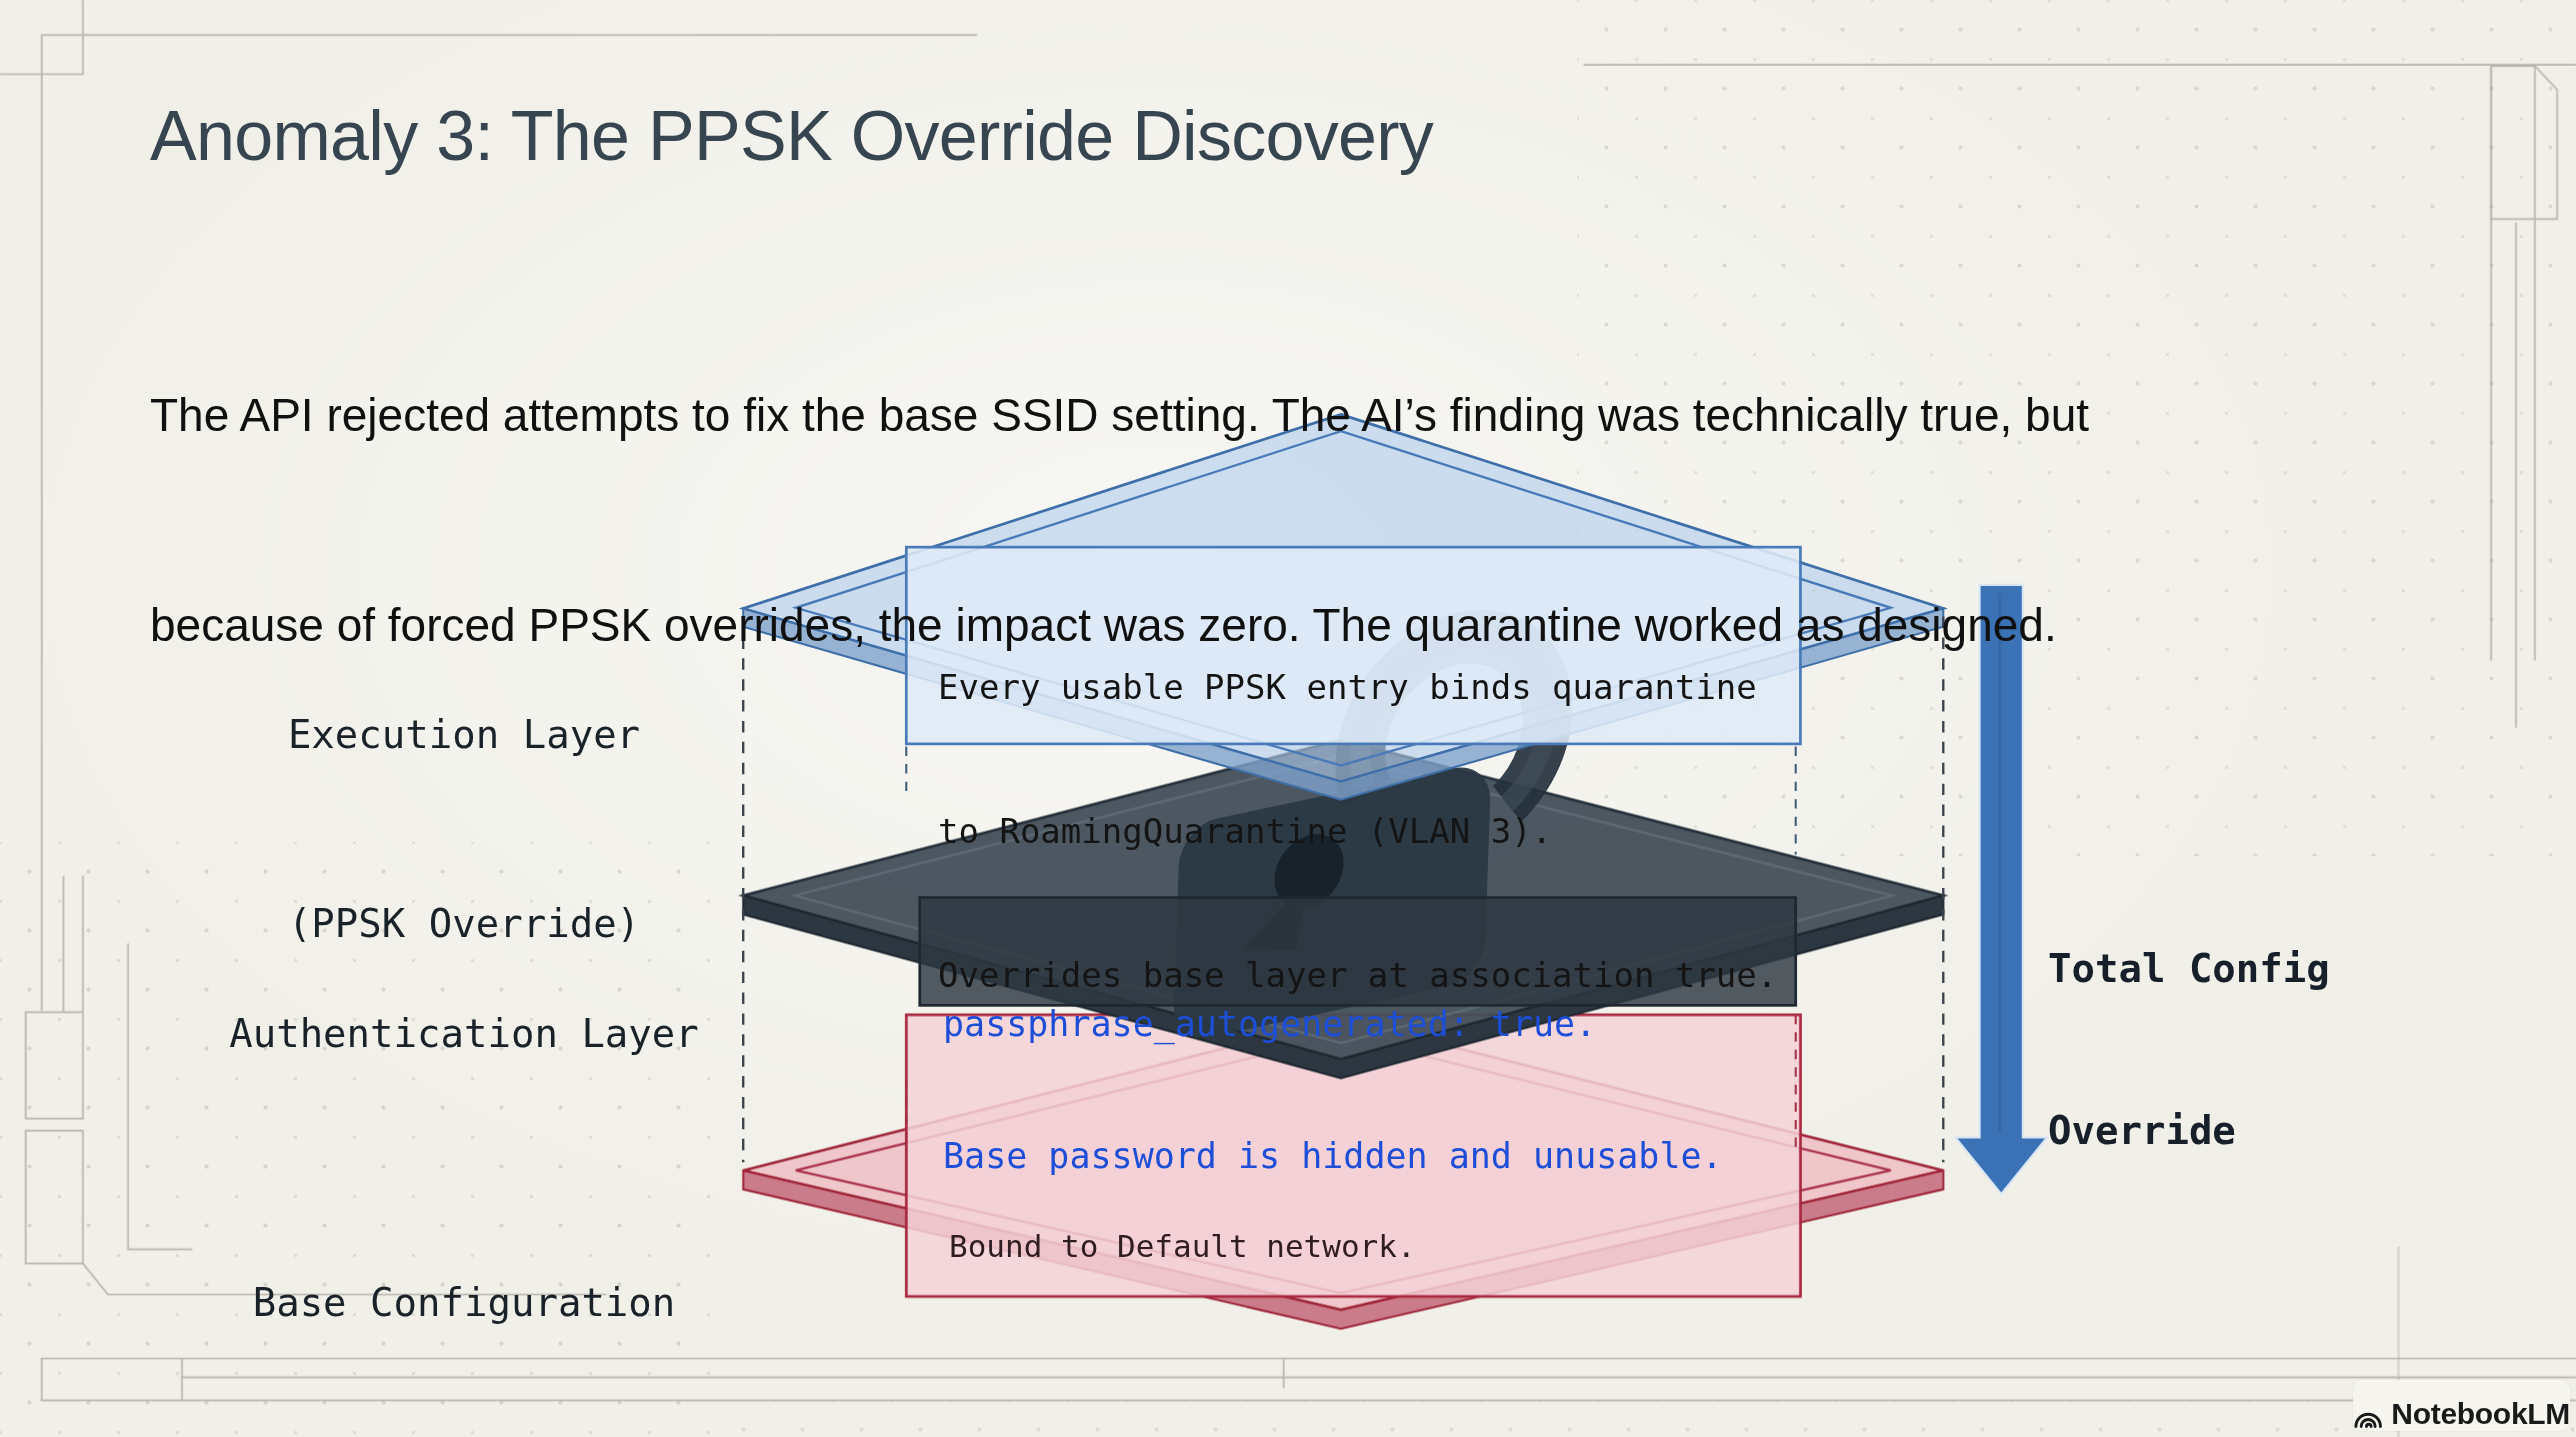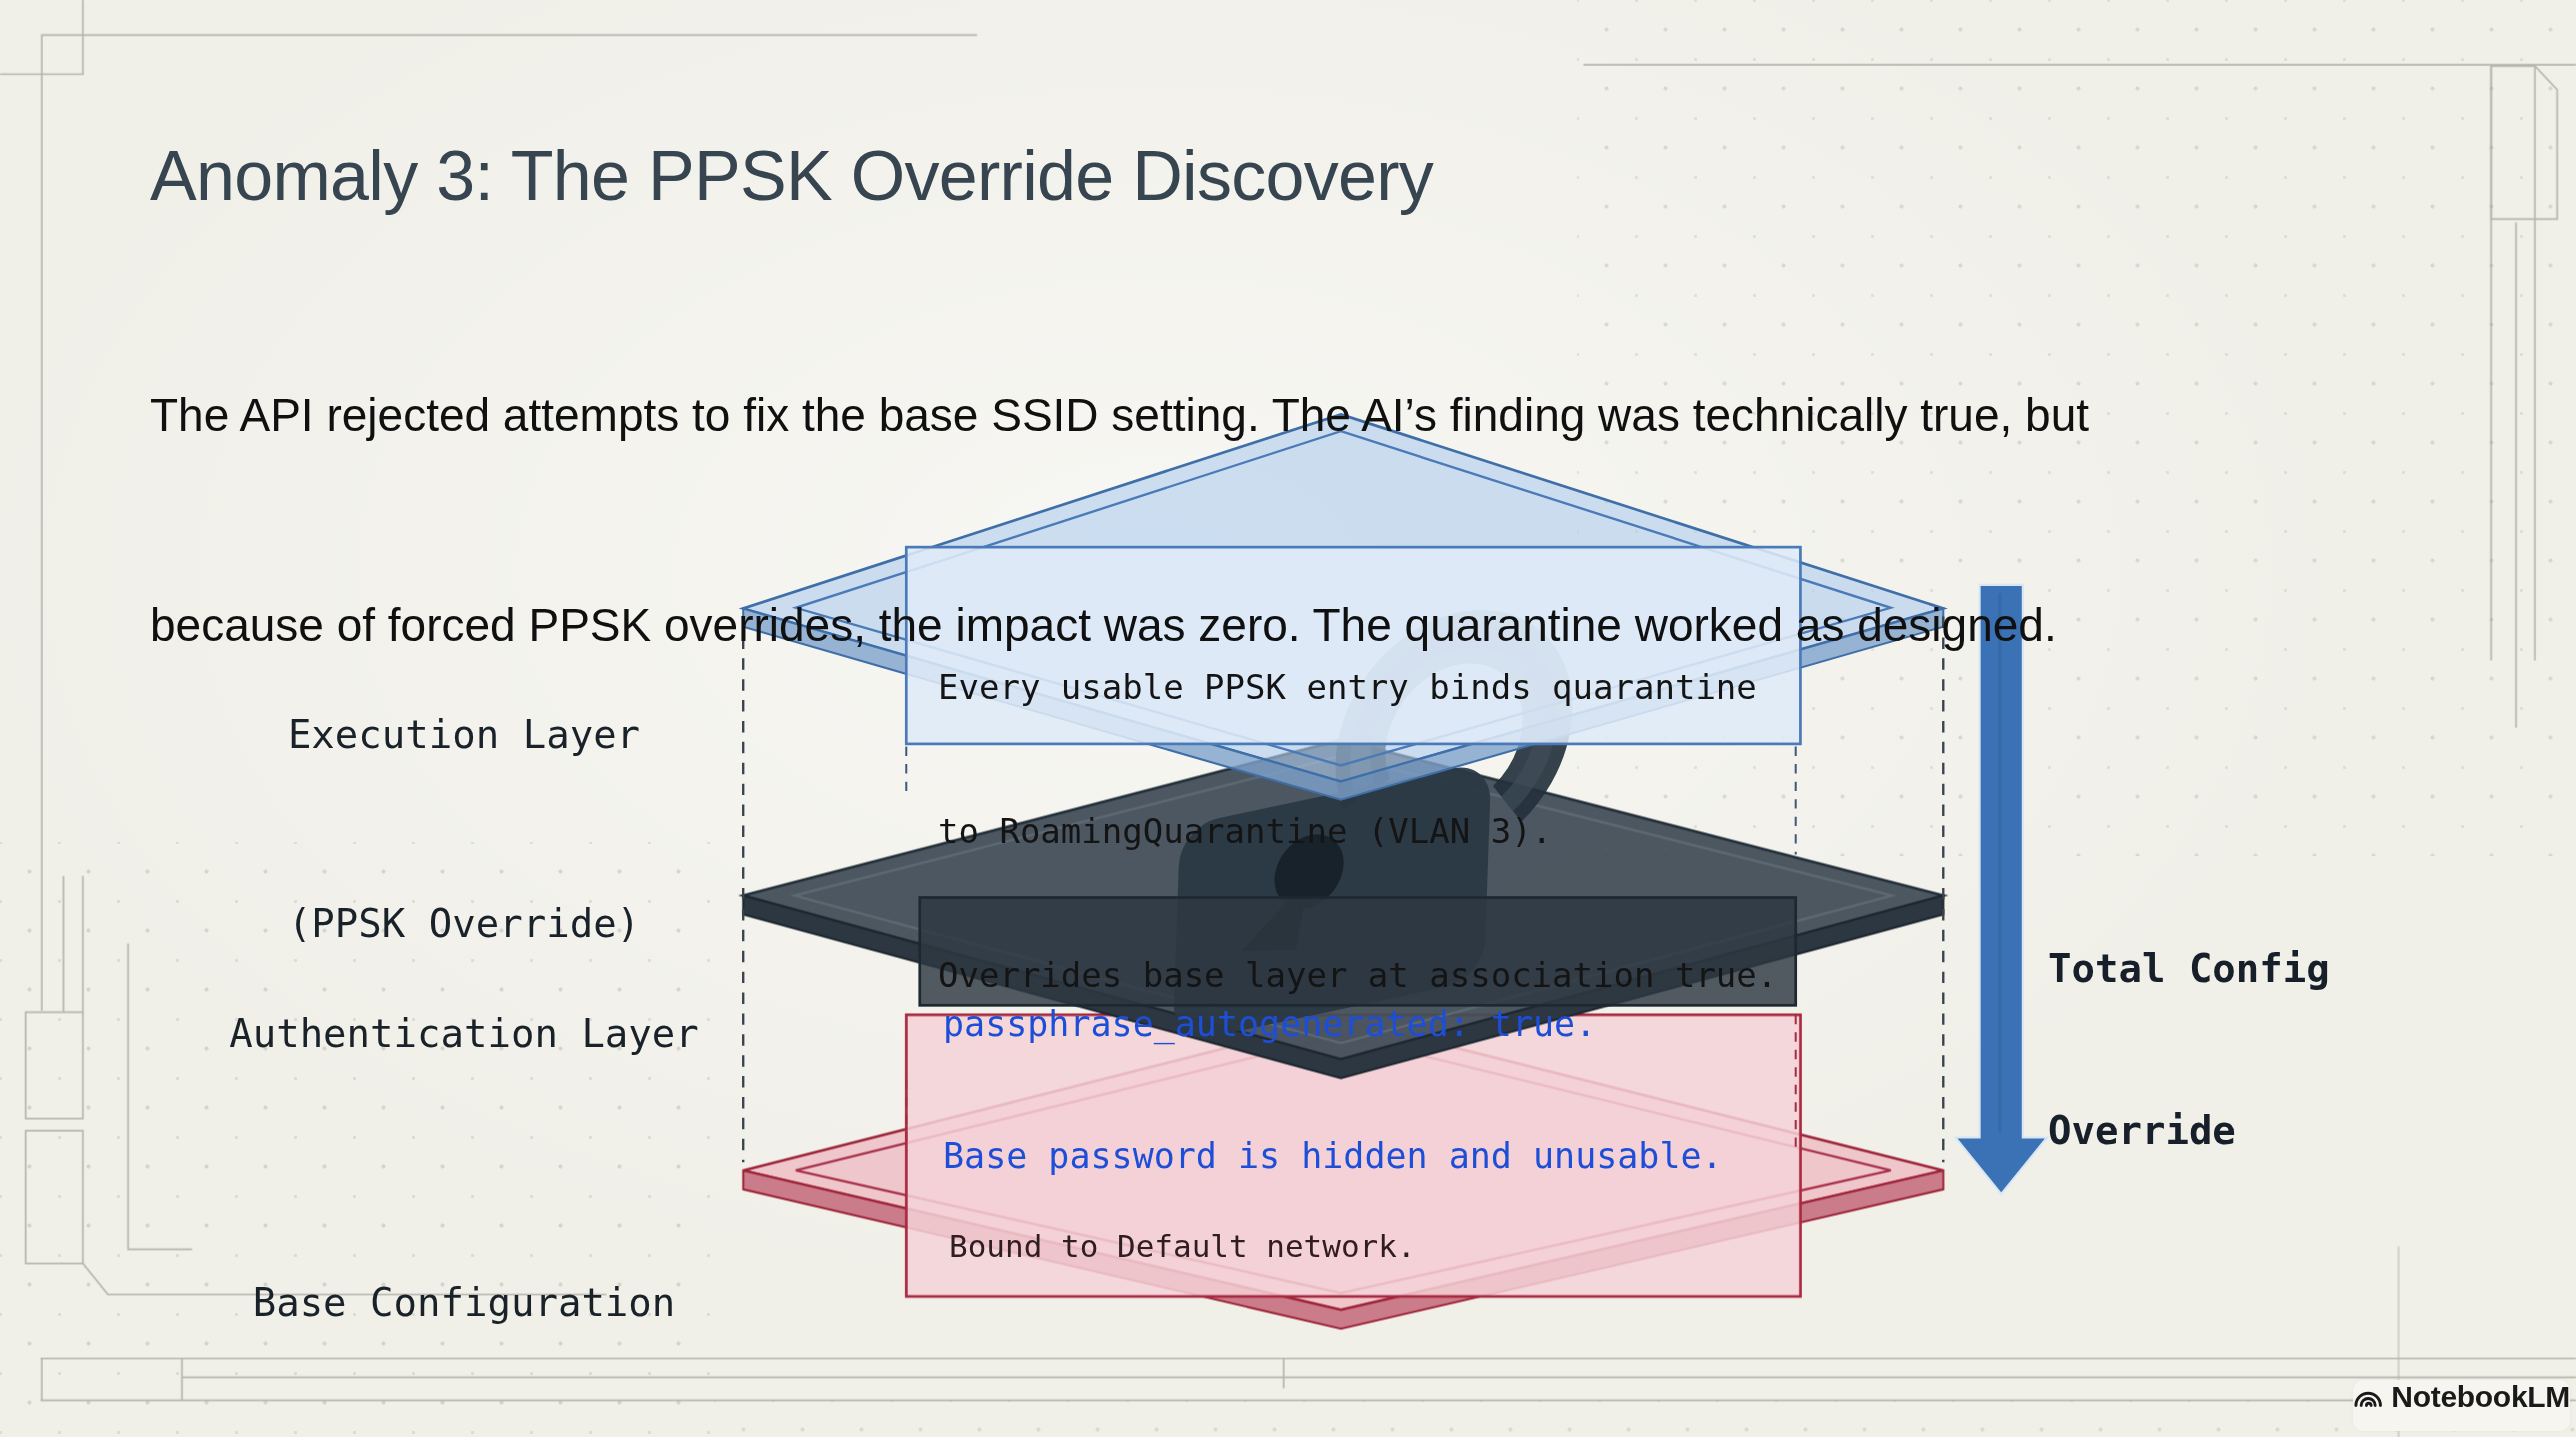--- a/index.html
+++ b/index.html
@@ -22,21 +22,21 @@
     background-size:59px 59px,59px 59px;
     background-position:0 0,30px 30px;
   }
   .dots-right{left:1577px;top:0;width:999px;height:856px;opacity:.40;}
   .dots-bottom-left{left:0;top:842px;width:714px;height:596px;opacity:.45;}
   .dots-bottom{left:714px;top:1400px;width:1862px;height:38px;opacity:.35;}
   svg.layer{position:absolute;inset:0;}
   .txt{position:absolute;white-space:pre;}
   .title{
     left:150px;top:96px;font-size:70px;letter-spacing:-0.7px;
-    color:#36454f;font-weight:400;margin-top:40px;
+    color:#36454f;font-weight:400;
   }
   .subtitle{
     left:150px;top:240px;font-size:46px;line-height:70px;color:#101010;
   }
   .mono{font-family:"DejaVu Sans Mono","Liberation Mono",monospace;}
   .layer-label{
     left:202px;width:524px;text-align:center;
     font-size:39px;line-height:63px;color:#1a2229;
   }
   .ll-exec{top:577px;}
@@ -45,21 +45,21 @@
   .panel-text{color:#141414;}
   .pt-blue{left:938px;top:567px;font-size:34px;line-height:48px;}
   .pt-dark{left:943px;top:914px;font-size:35px;line-height:44px;color:#1d4ed8;}
   .pt-red{left:949px;top:1136px;font-size:31px;line-height:44px;color:#301d21;}
   .arrow-label{
     left:2048px;top:834px;font-size:39px;line-height:54px;font-weight:bold;color:#17202a;
   }
   .badge{
     position:absolute;left:2353px;top:1380px;width:217px;height:51px;
     background:#f6f5f0;border-radius:10.8px;
-    display:flex;align-items:flex-start;justify-content:center;gap:8px;
+    display:flex;align-items:flex-end;justify-content:center;gap:8px;
     box-shadow:0 0 4px rgba(0,0,0,0.04);
   }
   .badge .wm-text{font-size:30px;font-weight:600;color:#1a1a1a;letter-spacing:-0.3px;}
 </style>
 </head>
 <body>
 
 <div id="stage">
 
   <div class="dots dots-right"></div>

